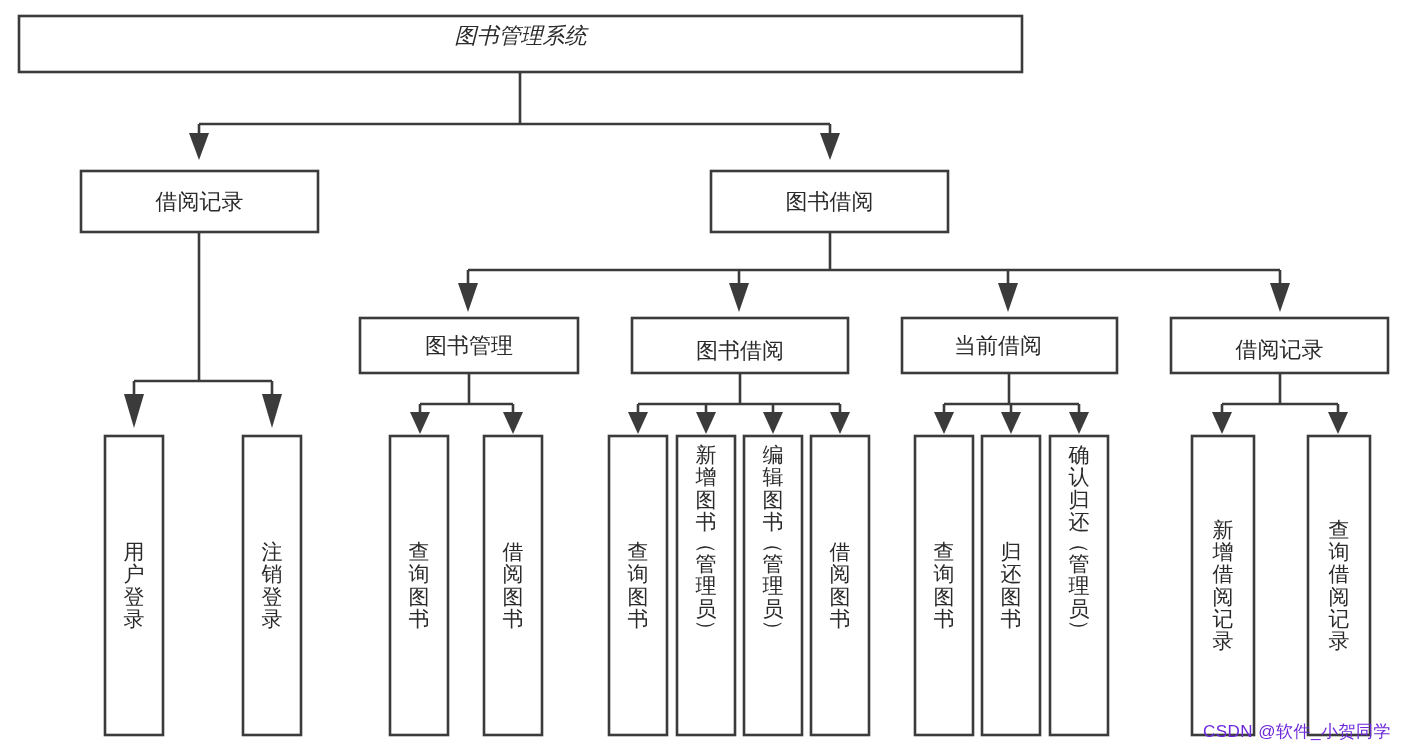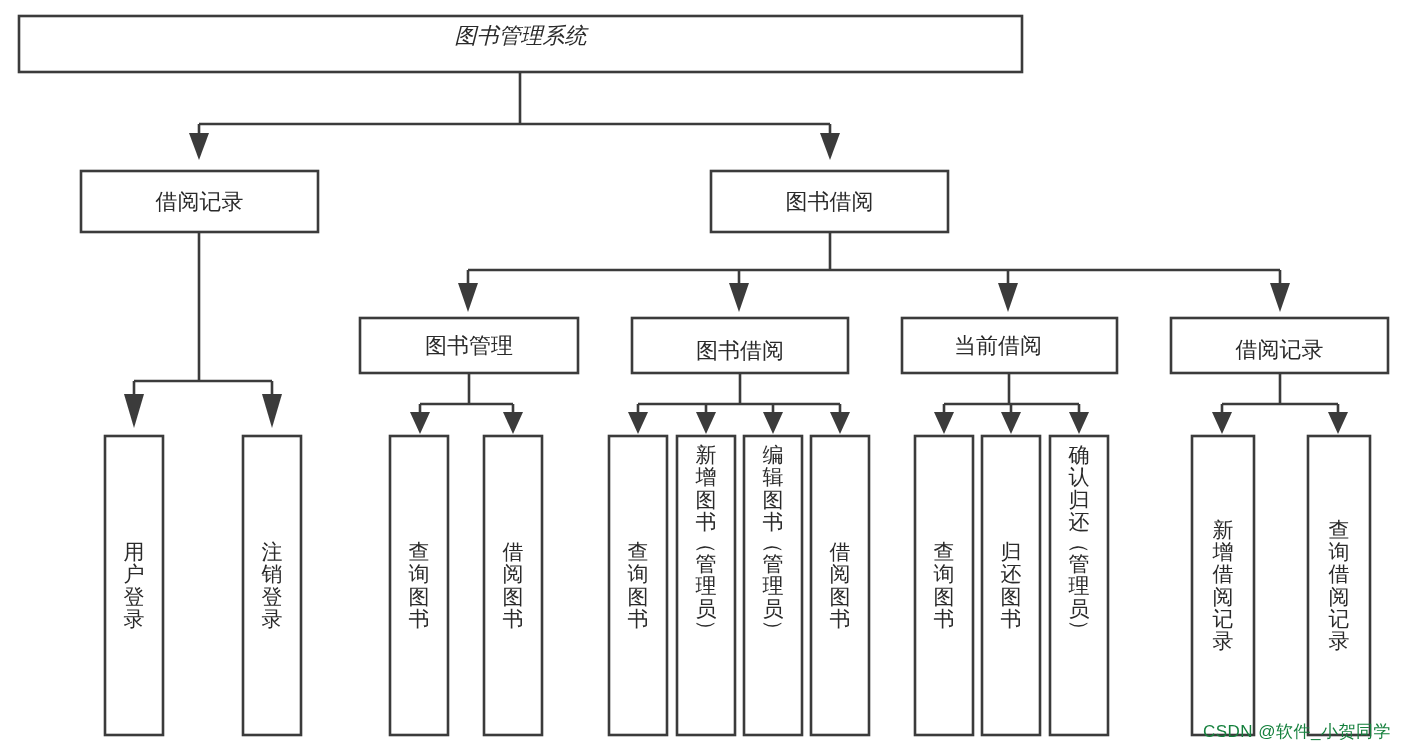--- a/index.html
+++ b/index.html
@@ -41,21 +41,21 @@
   .arrow-head {
     fill: #3b3b3b;
     stroke: none;
   }
   .watermark-text {
     position: absolute;
     right: 14px;
     bottom: 4px;
     font-family: "Liberation Sans", "DejaVu Sans", sans-serif;
     font-size: 17px;
-    color: #15803d;
+    color: #6d28d9;
     letter-spacing: 0.5px;
     white-space: nowrap;
     user-select: none;
   }
   .vtext-holder {
     position: absolute;
     display: flex;
     flex-direction: column;
     align-items: center;
     justify-content: center;

